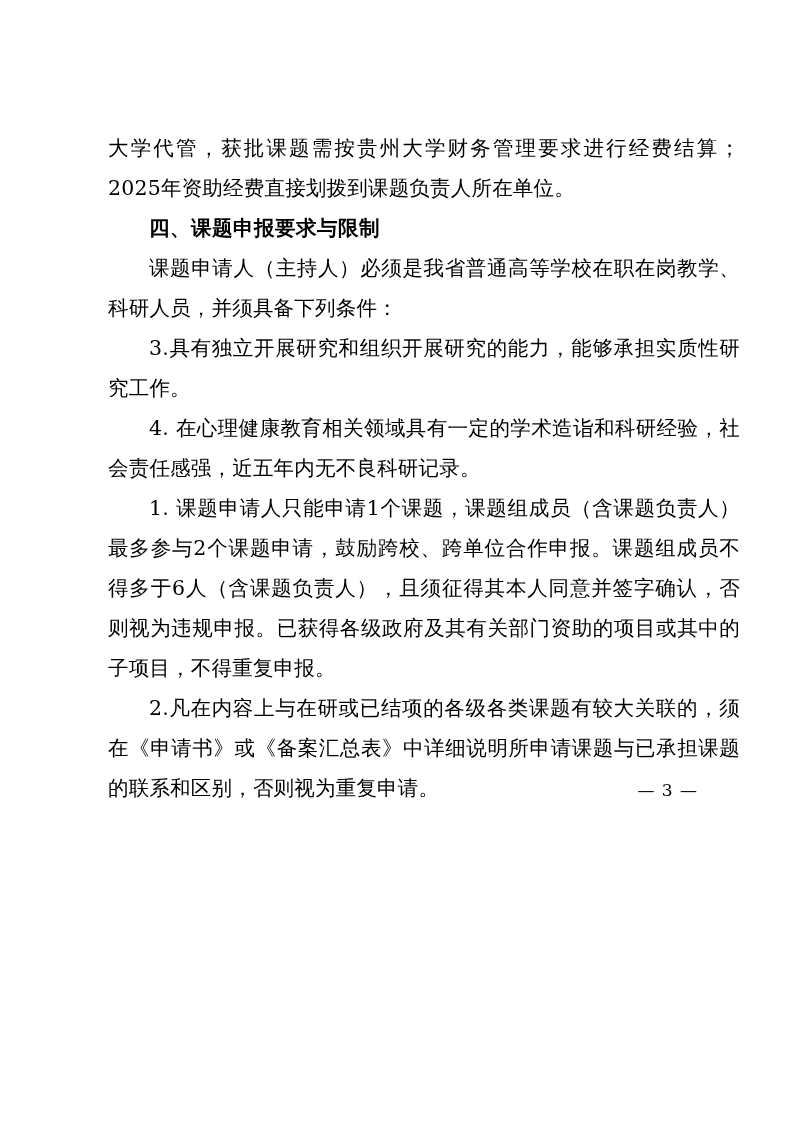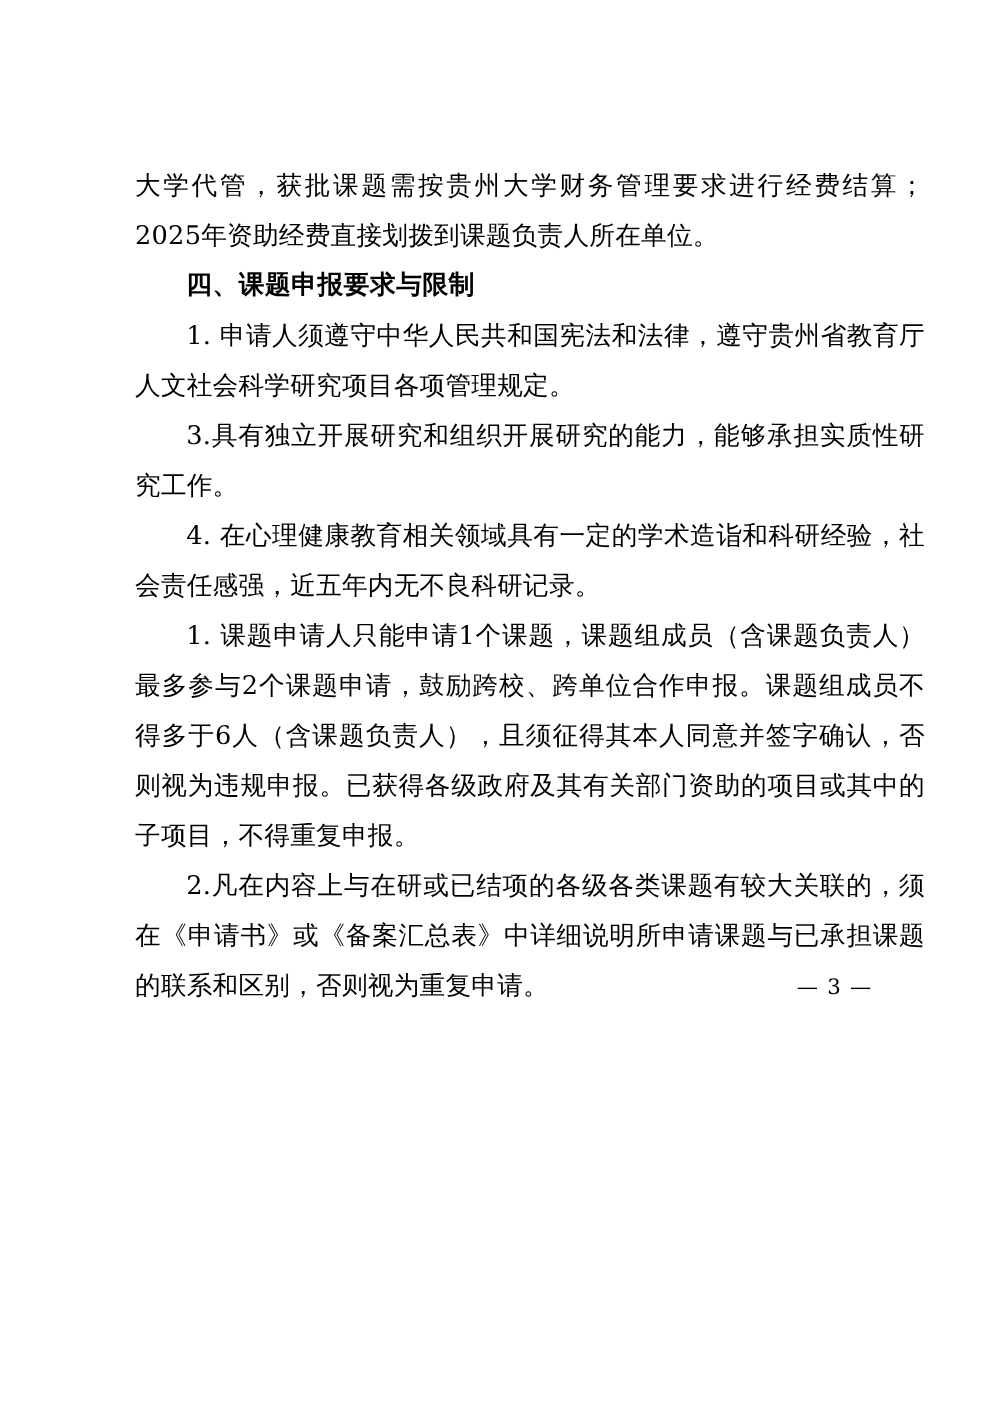--- a/index.html
+++ b/index.html
@@ -54,21 +54,21 @@
     letter-spacing: 1px;
   }
 </style>
 </head>
 <body>
 
 <div class="page">
   <div class="doc-body">
     <p class="para noindent">大学代管，获批课题需按贵州大学财务管理要求进行经费结算；2025年资助经费直接划拨到课题负责人所在单位。</p>
     <p class="heading">四、课题申报要求与限制</p>
-    <p class="para">1. 申请人须遵守中华人民共和国宪法和法律，遵守贵州省教育厅人文社会科学研究项目各项管理规定。</p>
+    <p class="para">课题申请人（主持人）必须是我省普通高等学校在职在岗教学、科研人员，并须具备下列条件：</p>
     <p class="para">3.具有独立开展研究和组织开展研究的能力，能够承担实质性研究工作。</p>
     <p class="para">4. 在心理健康教育相关领域具有一定的学术造诣和科研经验，社会责任感强，近五年内无不良科研记录。</p>
     <p class="para">1. 课题申请人只能申请1个课题，课题组成员（含课题负责人）最多参与2个课题申请，鼓励跨校、跨单位合作申报。课题组成员不得多于6人（含课题负责人），且须征得其本人同意并签字确认，否则视为违规申报。已获得各级政府及其有关部门资助的项目或其中的子项目，不得重复申报。</p>
     <p class="para">2.凡在内容上与在研或已结项的各级各类课题有较大关联的，须在《申请书》或《备案汇总表》中详细说明所申请课题与已承担课题的联系和区别，否则视为重复申请。</p>
 
   </div>
   <div class="page-number">— 3 —</div>
 </div>
 
 </body></html>

